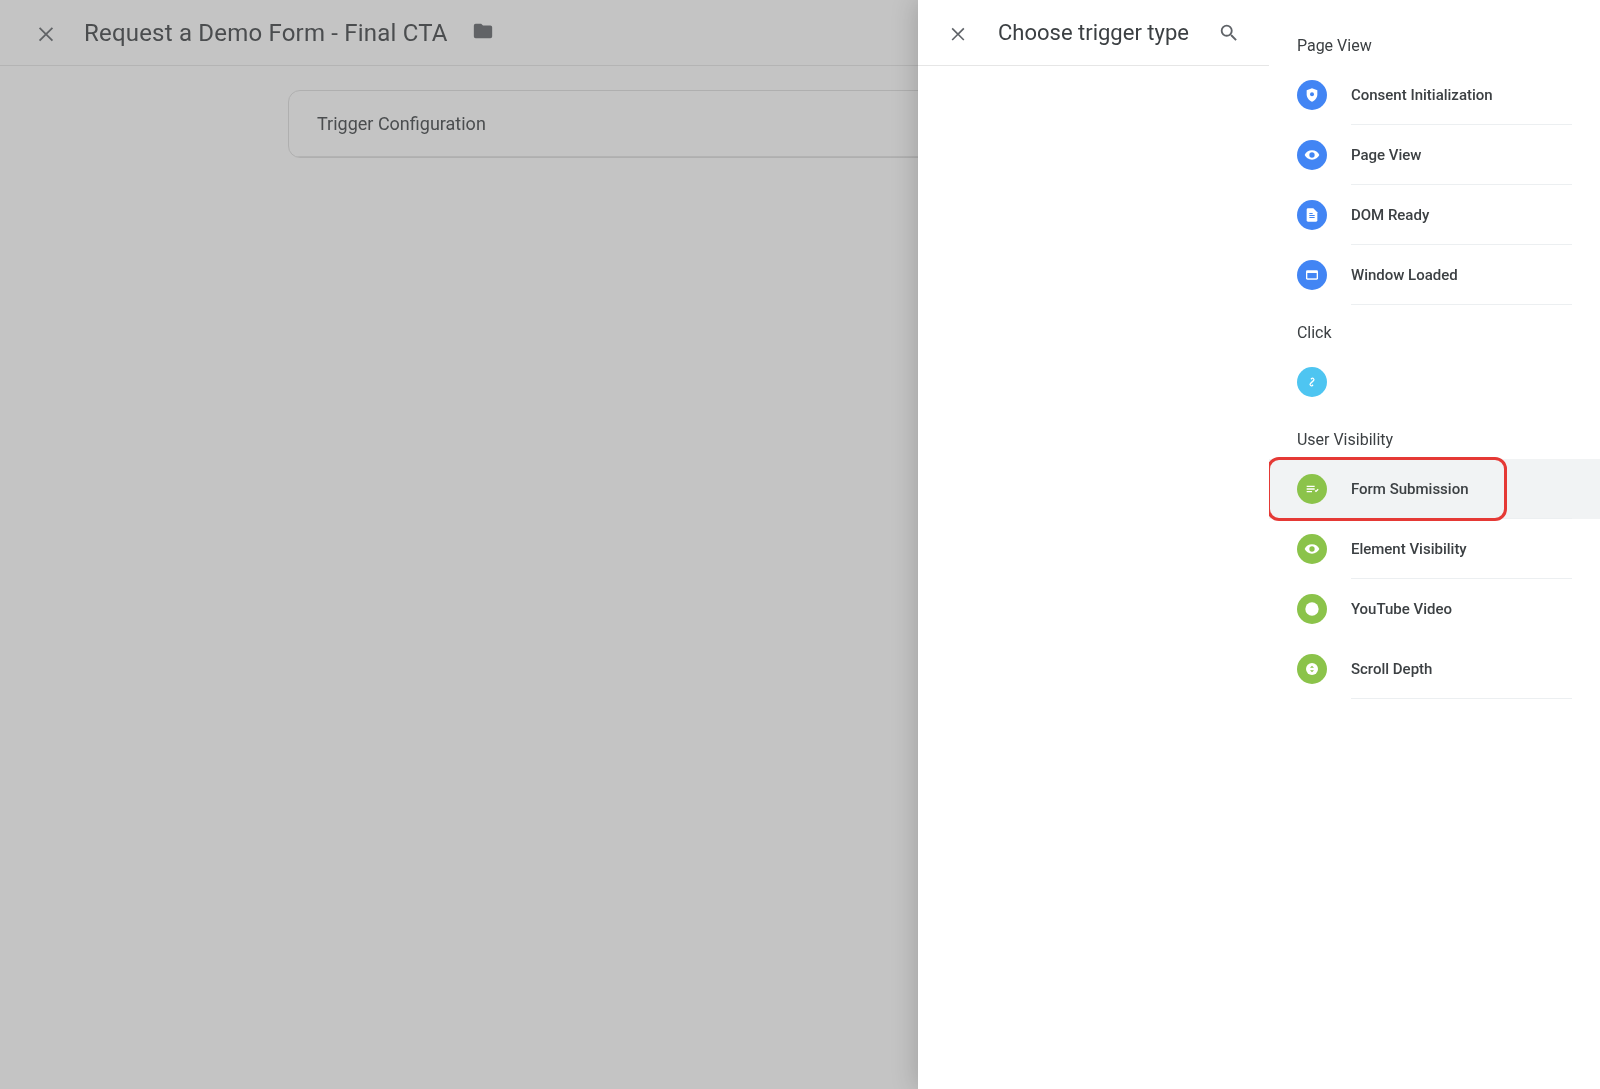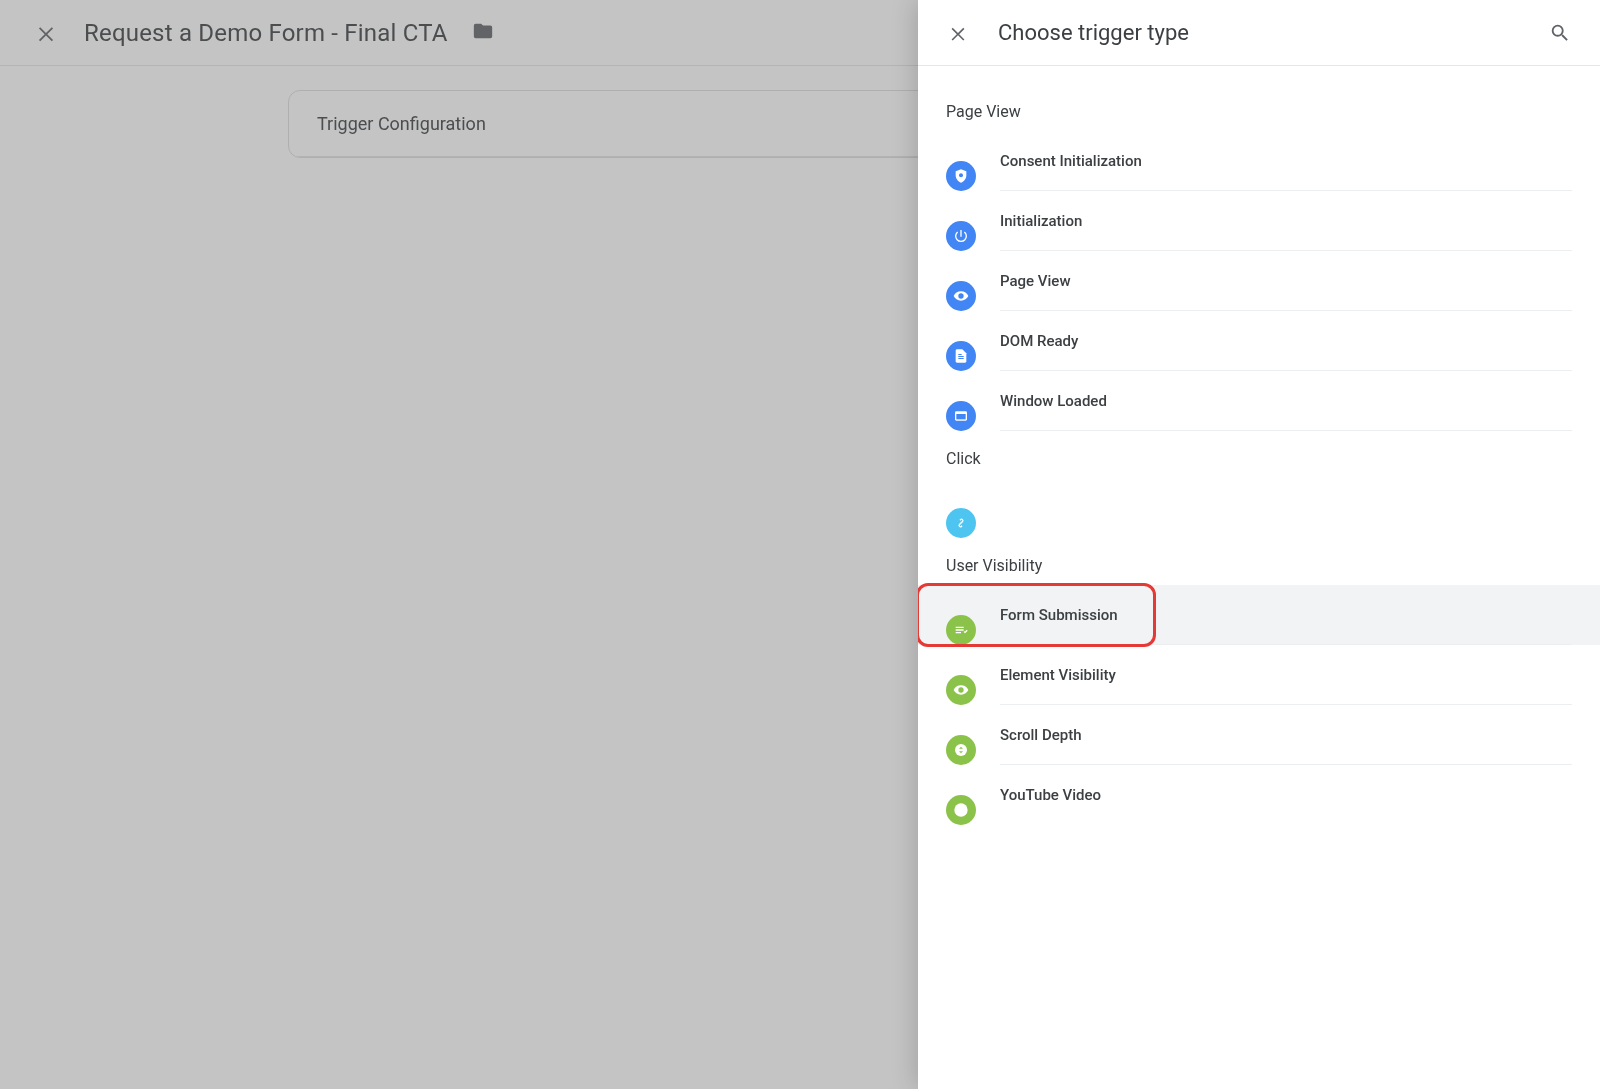--- a/index.html
+++ b/index.html
@@ -78,21 +78,21 @@
   }
 
   
   .drawer {
     position:absolute;
     top:0; right:0; bottom:0;
     width: 682px;
     background:#fff;
     box-shadow: -2px 0 24px rgba(0,0,0,0.18);
     display:flex;
-    flex-direction:column;
+    flex-direction:row;
   }
   .drawer-header {
     height:66px;
     display:flex;
     align-items:center;
     padding: 0 26px;
     border-bottom: 1px solid #e6e6e6;
     gap: 26px;
   }
   .drawer-title {
@@ -113,21 +113,21 @@
     padding-top: 18px;
   }
   .section-title {
     font-size:16px;
     color:#3c4043;
     padding: 18px 28px 10px;
   }
 
   .trigger-row {
     display:flex;
-    align-items:flex-end;
+    align-items:center;
     gap:24px;
     padding: 0 28px;
     height:60px;
     cursor:pointer;
     position:relative;
   }
   .trigger-label {
     font-size:15px;
     font-weight:500;
     color:#3c4043;
@@ -274,28 +274,20 @@
         <div class="ico blue">
           <svg width="16" height="16">
             <use href="#svg-shield"></use>
           </svg>
         </div>
         <div class="trigger-label">Consent Initialization</div>
       </div>
       <div class="trigger-row">
         <div class="ico blue">
           <svg width="16" height="16">
-            <use href="#svg-power"></use>
-          </svg>
-        </div>
-        <div class="trigger-label">Initialization</div>
-      </div>
-      <div class="trigger-row">
-        <div class="ico blue">
-          <svg width="16" height="16">
             <use href="#svg-eye"></use>
           </svg>
         </div>
         <div class="trigger-label">Page View</div>
       </div>
       <div class="trigger-row">
         <div class="ico blue">
           <svg width="16" height="16">
             <use href="#svg-doc"></use>
           </svg>
@@ -329,32 +321,32 @@
         <div class="highlight-box"></div>
       </div>
       <div class="trigger-row">
         <div class="ico green">
           <svg width="16" height="16">
             <use href="#svg-eye-solid"></use>
           </svg>
         </div>
         <div class="trigger-label">Element Visibility</div>
       </div>
-      <div class="trigger-row">
-        <div class="ico green">
-          <svg width="16" height="16">
-            <use href="#svg-scroll"></use>
-          </svg>
-        </div>
-        <div class="trigger-label">Scroll Depth</div>
-      </div>
       <div class="trigger-row last-in-section">
         <div class="ico green">
           <svg width="16" height="16">
             <use href="#svg-play"></use>
           </svg>
         </div>
         <div class="trigger-label">YouTube Video</div>
       </div>
+      <div class="trigger-row">
+        <div class="ico green">
+          <svg width="16" height="16">
+            <use href="#svg-scroll"></use>
+          </svg>
+        </div>
+        <div class="trigger-label">Scroll Depth</div>
+      </div>
     </div>
 </div>
 
 <div class="gutter"></div>
 
 </body></html>

